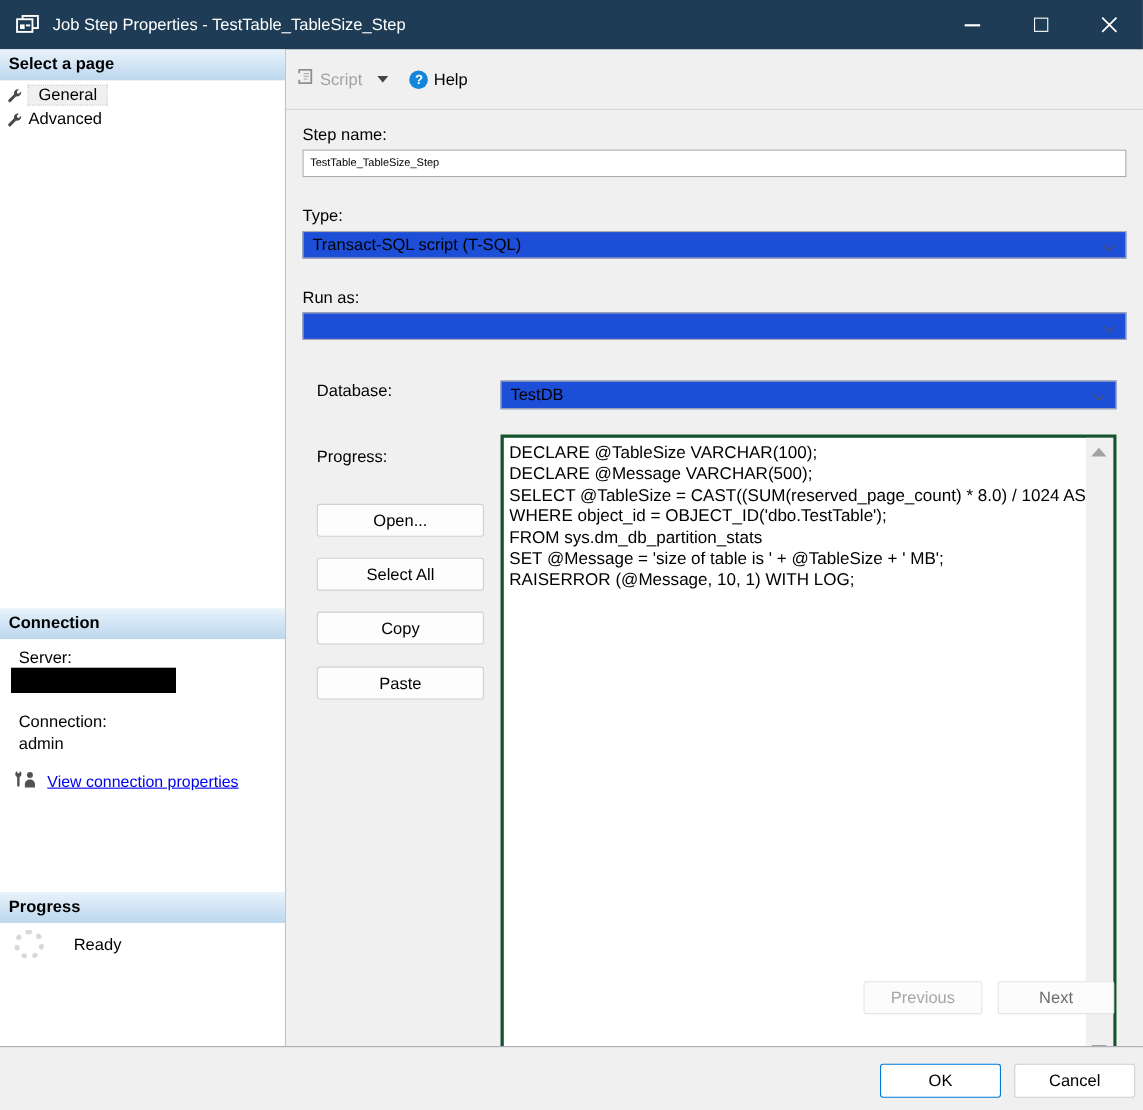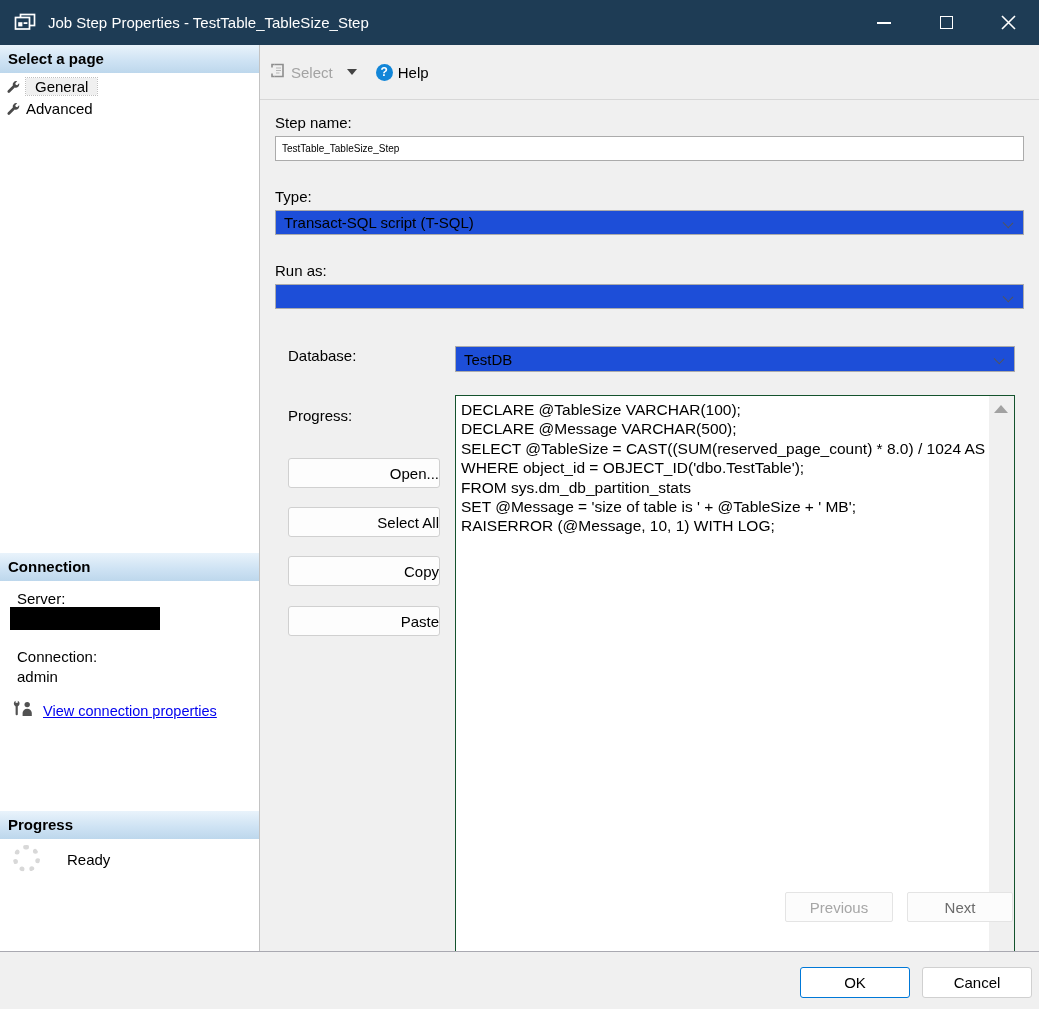--- a/index.html
+++ b/index.html
@@ -40,24 +40,24 @@
   .tb-help { display:flex; align-items:center; margin-left:19px; cursor:pointer; }
   .help-badge { width:17px; height:17px; border-radius:50%; background:#1286d8; color:#fff; font-size:12px; font-weight:bold; display:flex; align-items:center; justify-content:center; }
   .tb-help-label { color:#000; font-size:15px; margin-left:5px; }
 
   
   .fld-label { position:absolute; font-size:15px; color:#000; }
   .txt-input { position:absolute; height:25px; background:#fff; border:1px solid #ababab; font-family:"Liberation Sans",sans-serif; font-size:10px; color:#000; padding:0 6px; }
   .ddl { position:absolute; height:25px; background:#1d4ed8; border:1px solid #ababab; display:flex; align-items:center; padding:0 28px 0 8px; font-size:15px; color:#000; cursor:pointer; }
   .ddl .chev { position:absolute; right:11px; top:8px; width:8px; height:8px; border-right:1.6px solid #555; border-bottom:1.6px solid #555; transform:rotate(45deg) scale(1,0.9); }
 
-  .cmd-btn { position:absolute; left:28px; width:152px; height:30px; background:#fdfdfd; border:1px solid #d0d0d0; border-radius:3px; font-family:"Liberation Sans",sans-serif; font-size:15px; color:#000; cursor:pointer;text-align:right; }
-
-  
-  .command-box { position:absolute; left:195px; top:350px; width:560px; height:598px; background:#fff; border:1px solid #14532d; }
+  .cmd-btn { position:absolute; left:28px; width:152px; height:30px; background:#fdfdfd; border:1px solid #d0d0d0; border-radius:3px; font-family:"Liberation Sans",sans-serif; font-size:15px; color:#000; cursor:pointer; }
+
+  
+  .command-box { position:absolute; left:195px; top:350px; width:560px; height:598px; background:#fff; border:3px solid #14532d; }
   .cmd-text { position:absolute; left:0; top:0; right:25px; bottom:23px; overflow:hidden; padding:4px 0 0 5px; cursor:text; }
   .cmd-line { white-space:pre; overflow:hidden; font-size:15.5px; line-height:19.4px; color:#000; }
   .vscroll { position:absolute; top:0; right:0; width:25px; bottom:23px; background:#f0f0f0; }
   .arr-up { position:absolute; top:9px; left:5px; width:0; height:0; border-left:7px solid transparent; border-right:7px solid transparent; border-bottom:8px solid #a2a2a2; }
   .arr-dn { position:absolute; bottom:9px; left:5px; width:0; height:0; border-left:7px solid transparent; border-right:7px solid transparent; border-top:8px solid #a2a2a2; }
   .hscroll { position:absolute; left:0; right:0; bottom:0; height:23px; background:#f0f0f0; }
   .hthumb { position:absolute; left:27px; top:7px; width:390px; height:9px; background:#8f8f8f; border-radius:4.5px; cursor:pointer; }
 
   
   .nav-btn { position:absolute; top:847px; height:30px; background:#fcfcfc; border:1px solid #e4e4e4; border-radius:2px; font-family:"Liberation Sans",sans-serif; font-size:15px; }
@@ -148,21 +148,21 @@
 
       <div class="toolbar">
         <div class="tb-script">
           <span>
             <svg width="17" height="17" viewBox="0 0 17 17">
               <path d="M5.5 2.5 h8.5 v12 h-8.5" fill="none" stroke="#8e8e8e" stroke-width="1.6"></path>
               <path d="M5.5 2.5 h-2.5 v3 M5.5 14.5 h-2.5 v-3" fill="none" stroke="#8e8e8e" stroke-width="1.6"></path>
               <path d="M7 6 h5 M7 8.5 h5 M7 11 h3.5" stroke="#b5b5b5" stroke-width="1.2"></path>
             </svg>
           </span>
-          <span class="tb-script-label">Select</span>
+          <span class="tb-script-label">Script</span>
         </div>
         <span class="tb-caret"></span>
         <div class="tb-help">
           <span class="help-badge">?</span>
           <span class="tb-help-label">Help</span>
         </div>
       </div>
 
       <div class="fld-label" style="left:15px; top:69px;">Step name:</div>
       <input class="txt-input" style="left: 15px; top: 91px; width: 749px;" value="TestTable_TableSize_Step">

